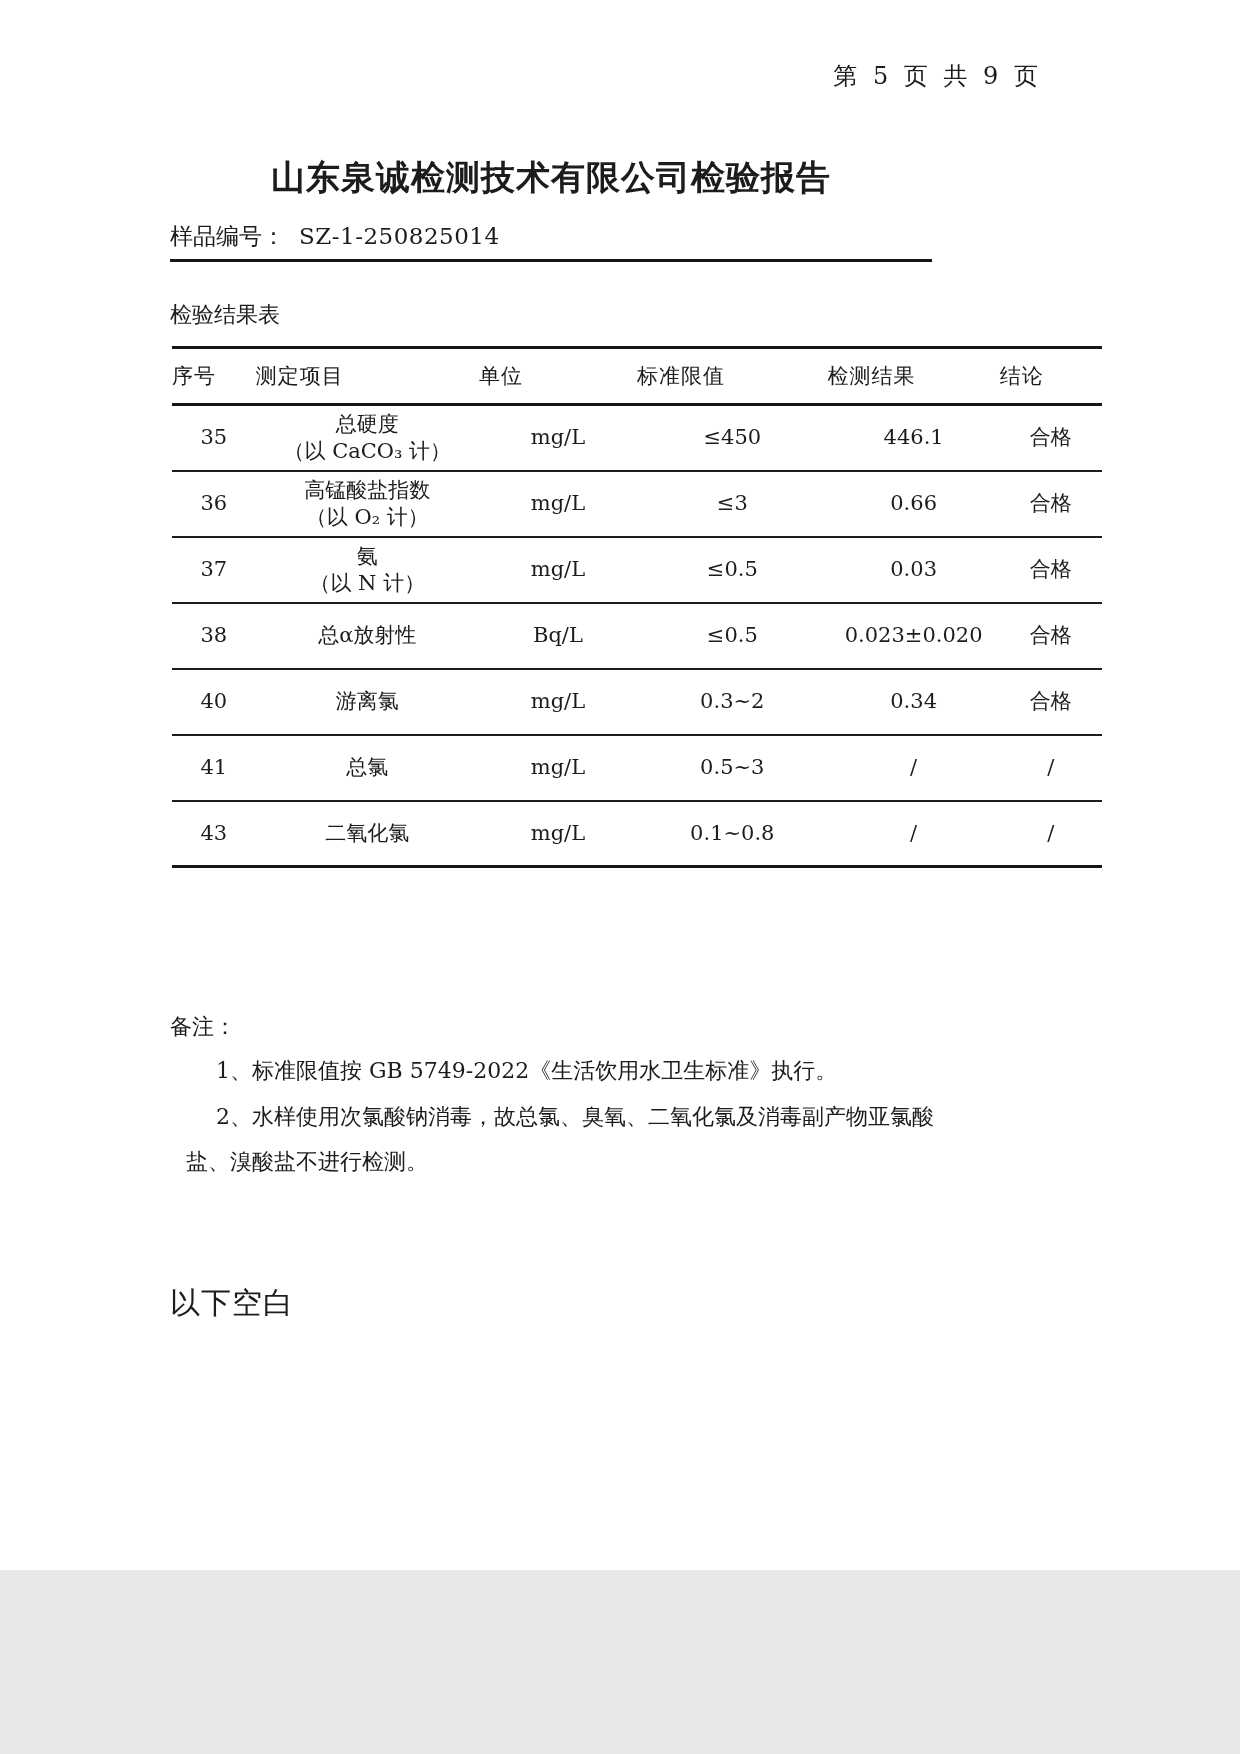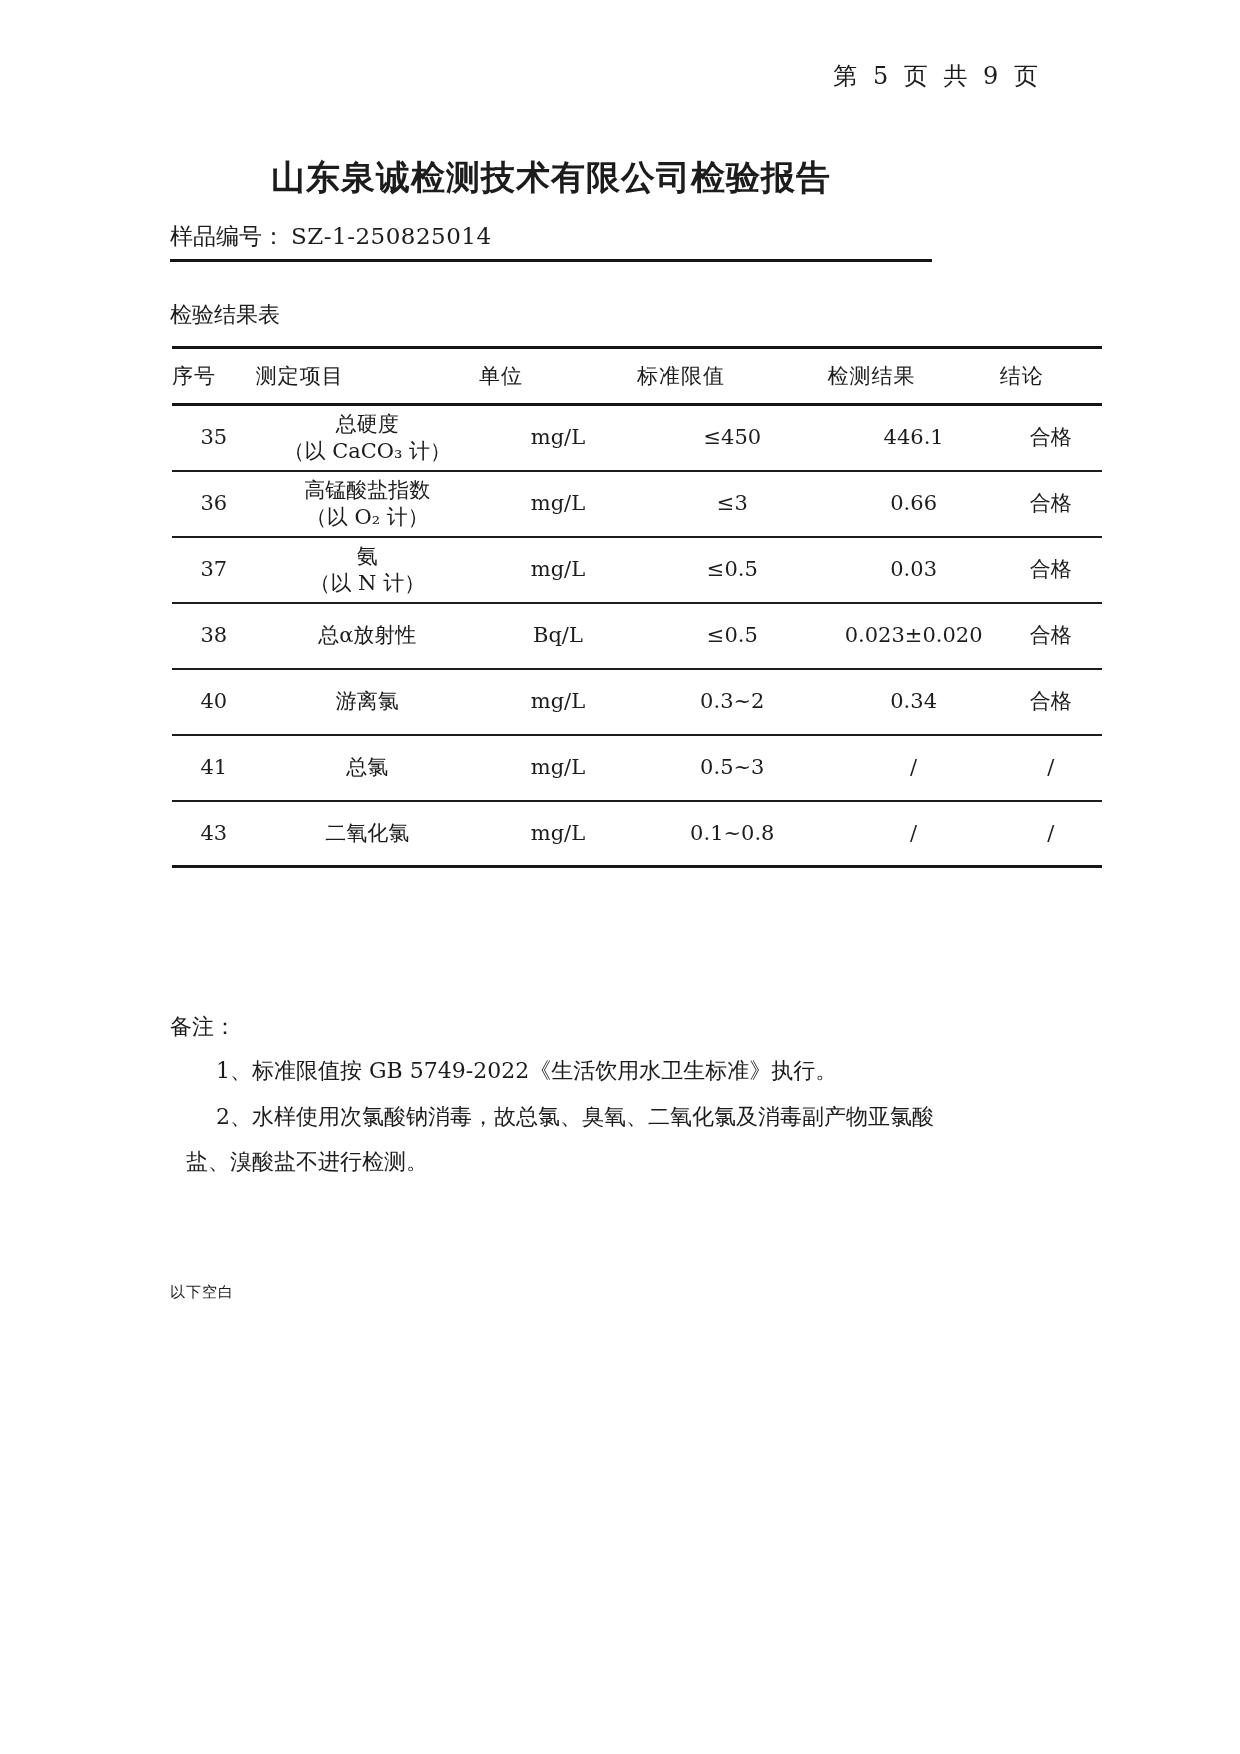--- a/index.html
+++ b/index.html
@@ -4,21 +4,21 @@
 <style>
   * { margin: 0; padding: 0; box-sizing: border-box; }
   html, body { background: #e8e8e8; }
   body {
     width: 1240px; height: 1754px;
     font-family: "DejaVu Serif", "Liberation Serif", serif;
     color: #1c1c1c;
   }
   .page {
     position: relative;
-    width: 1240px; height: 1754px;
+    width: 1240px; height: 1570px;
     background: #ffffff;
     overflow: hidden;
   }
   .page-number {
     position: absolute;
     top: 60px; right: 198px;
     font-size: 24px;
     letter-spacing: 4px;
     white-space: nowrap;
   }
@@ -32,21 +32,21 @@
     white-space: nowrap;
   }
   .sample-line {
     position: absolute;
     left: 170px; top: 221px; width: 762px;
     font-size: 23px;
     border-bottom: 3px solid #161616;
     padding-bottom: 7px;
     white-space: nowrap;
   }
-  .sample-line .value { margin-left: 6px; letter-spacing: 0.5px; }
+  .sample-line .value { margin-left: 14px; letter-spacing: 0.5px; }
   .table-title {
     position: absolute;
     left: 170px; top: 300px;
     font-size: 22px;
   }
   .table-wrap {
     position: absolute;
     left: 172px; top: 346px; width: 930px;
   }
   table.results {
@@ -77,21 +77,21 @@
     left: 170px; top: 1012px;
     font-size: 22px;
   }
   .note-line { position: absolute; left: 170px; font-size: 22px; white-space: nowrap; }
   .note-1 { top: 1056px; text-indent: 46px; }
   .note-2a { top: 1102px; text-indent: 46px; }
   .note-2b { top: 1147px; margin-left: 16px; }
   .end-marker {
     position: absolute;
     left: 170px; top: 1283px;
-    font-size: 15px;
+    font-size: 30px;
     letter-spacing: 1px;
   }
 </style>
 </head>
 <body>
 
 <div class="page">
 
   <div class="page-number">第 5 页 共 9 页</div>
 

